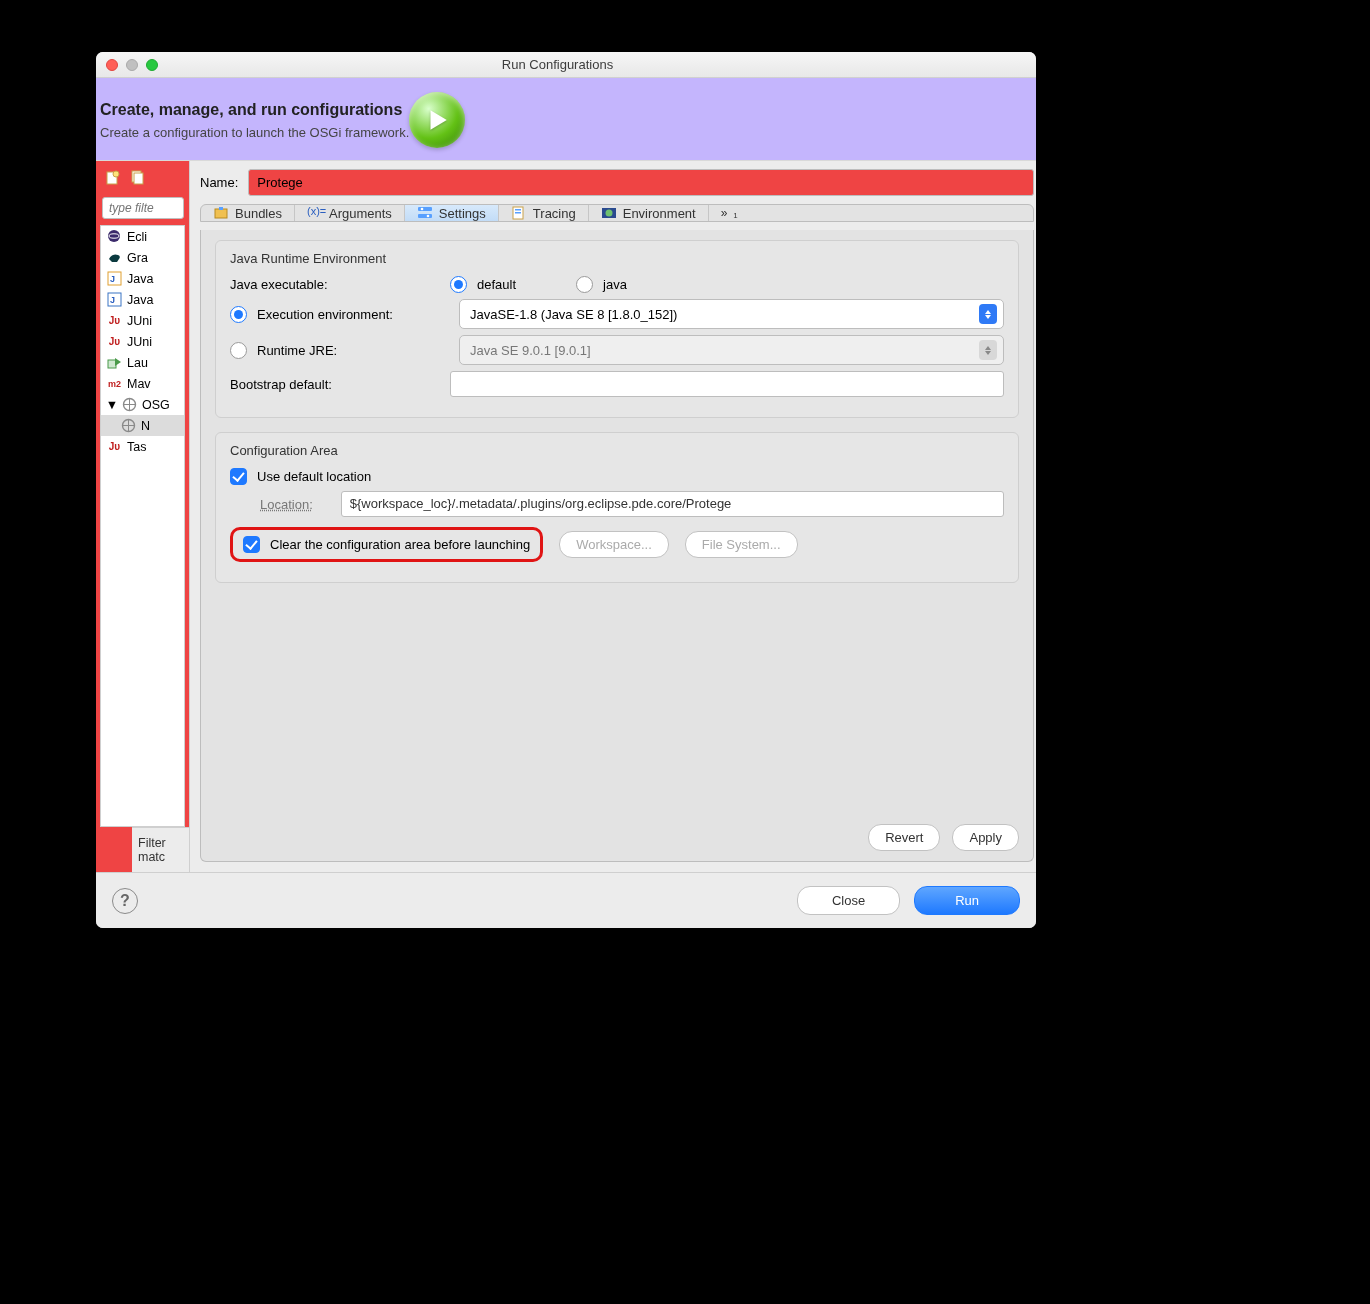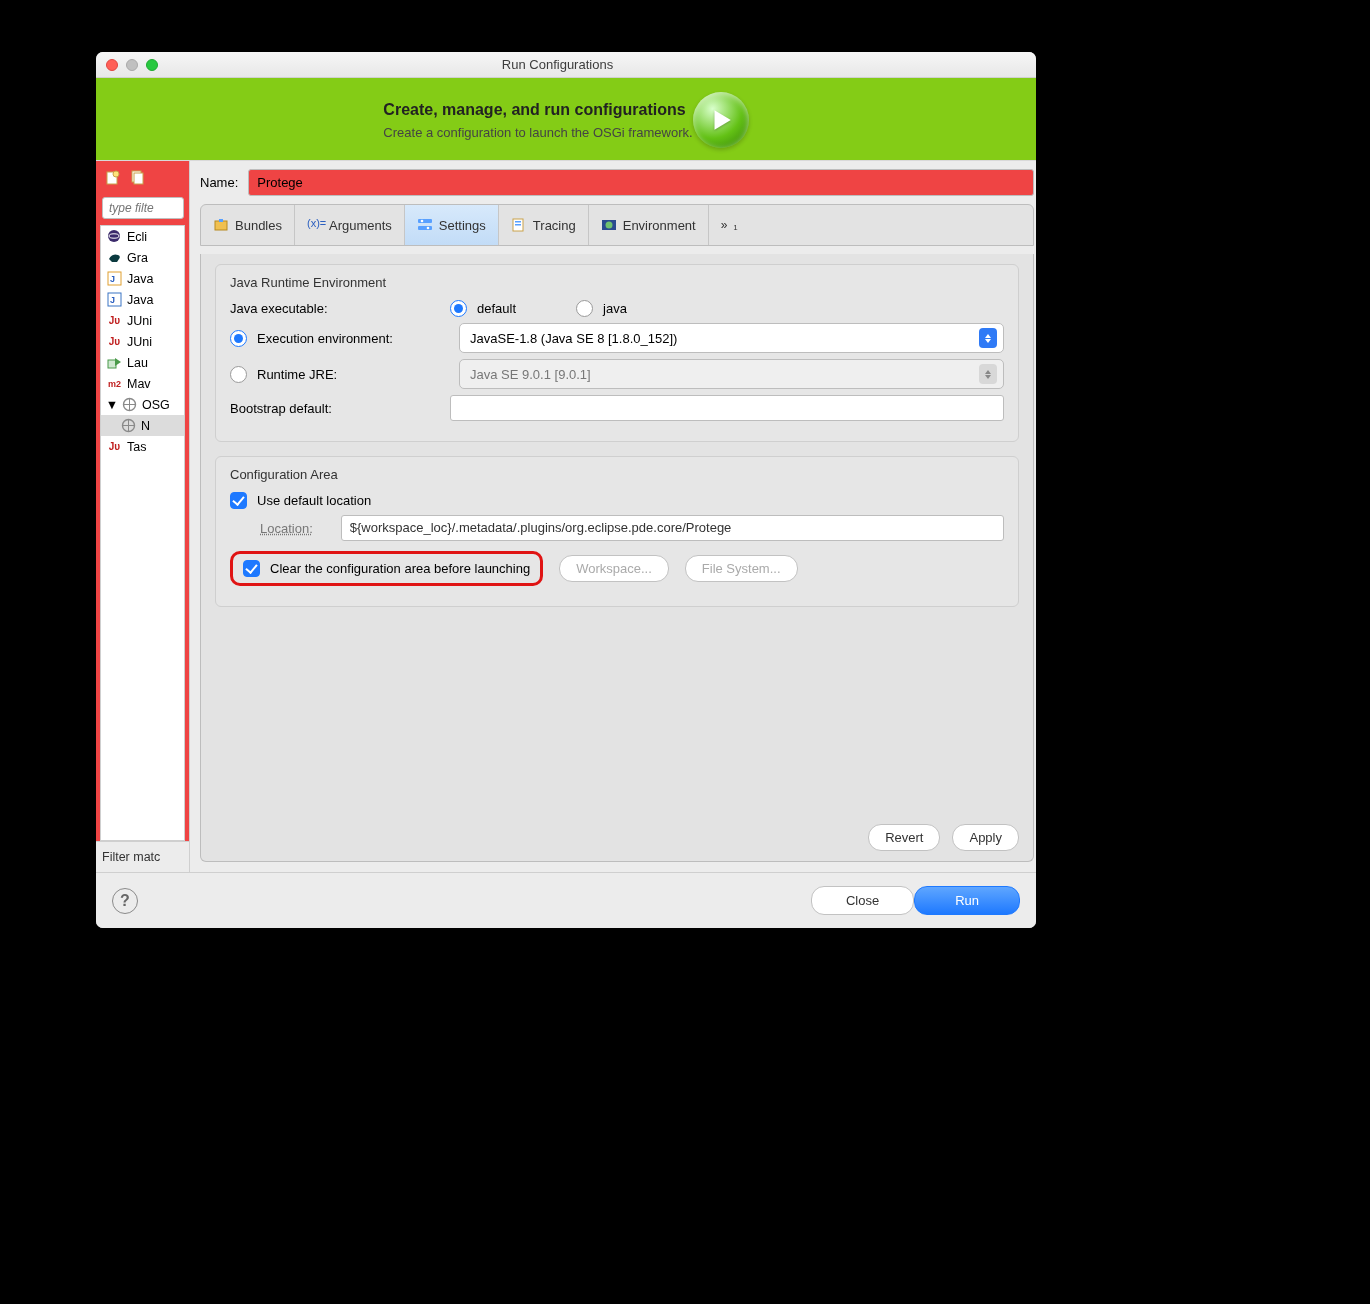--- a/index.html
+++ b/index.html
@@ -9,42 +9,42 @@
     background: #ececec; border-radius: 7px; box-shadow: 0 20px 60px rgba(0,0,0,.6);
     display: flex; flex-direction: column; overflow: hidden;
   }
   .titlebar { height: 26px; background: linear-gradient(#f6f6f6,#e8e8e8); border-bottom: 1px solid #d0d0d0; display: flex; align-items: center; padding: 0 10px; position: relative; }
   .traffic { display: flex; gap: 8px; }
   .dot { width: 12px; height: 12px; border-radius: 50%; }
   .dot.red { background: #ff5f57; border:1px solid #e04640;}
   .dot.yel { background: #c0c0c0; border:1px solid #a9a9a9;}
   .dot.grn { background: #28c840; border:1px solid #1faa32;}
   .titlebar .title { position: absolute; left:0; right:17px; text-align:center; font-size:13px; color:#3c3c3c; }
-  .header { background: #84cc16; padding: 14px 36px 12px; border-bottom: 1px solid #d9d9d9; display:flex; align-items:center; justify-content:center; }
+  .header { background: #c4b5fd; padding: 14px 4px 12px; border-bottom: 1px solid #d9d9d9; display:flex; align-items:center; justify-content:flex-start; }
   .header h1 { font-size: 16px; font-weight: 700; color:#222; }
   .header p { font-size: 13px; color:#444; margin-top: 6px; }
   .play-badge { width:56px; height:56px; border-radius:50%; background: radial-gradient(circle at 35% 30%, #d9ffcc, #63c115 55%, #2f7a06); display:flex; align-items:center; justify-content:center; box-shadow: inset 0 2px 6px rgba(255,255,255,.6), 0 2px 4px rgba(0,0,0,.2); }
   .play-badge svg { filter: drop-shadow(0 1px 1px rgba(0,0,0,.25)); }
   .body { flex:1; display:flex; background:#ececec; }
   .sidebar { width:94px; border-right:1px solid #cfcfcf; display:flex; flex-direction:column; background:#ef4444; }
   .sidebar-toolbar { height:34px; display:flex; align-items:center; gap:6px; padding:4px 8px; }
   .tb-icon { width:18px; height:18px; display:flex; align-items:center; justify-content:center; }
   .filter-input { margin:2px 6px 6px; padding:3px 6px; border:1px solid #bfbfbf; border-radius:3px; font-size:12px; color:#888; font-style:italic; background:#fff; width:82px; }
   .tree { flex:1; overflow:hidden; font-size:12.5px; background:#fff; border:1px solid #cfcfcf; margin:0 4px; }
   .tree-item { display:flex; align-items:center; gap:5px; padding:3px 6px; white-space:nowrap; overflow:hidden; }
   .tree-item.indent { padding-left:20px; }
   .tree-item.sel { background:#dcdcdc; }
   .disclosure { width:10px; height:10px; display:inline-flex; align-items:center; justify-content:center; }
   .micon { width:15px; height:15px; display:inline-flex; align-items:center; justify-content:center; font-size:10px; font-weight:700; }
-  .sidebar-footer { border-top:1px solid #cfcfcf; padding:8px 6px; font-size:12.5px; color:#333; background:#ececec; }
+  .sidebar-footer { border-top:1px solid #cfcfcf; padding:8px 6px; font-size:12.5px; color:#333; background:#ececec;margin-left:36px; }
   .main { flex:1; display:flex; flex-direction:column; padding:8px 2px 10px 10px; gap:8px; }
   .name-row { display:flex; align-items:center; gap:10px; }
   .name-row label { font-size:13px; }
   .name-row input { flex:1; padding:5px 8px; border:1px solid #bdbdbd; border-radius:3px; font-size:13px; background:#ef4444; }
-  .tabs { display:flex; border:1px solid #bdbdbd; border-radius:6px 6px 0 0; overflow:hidden; background:#e3e3e3; height:42px; }
+  .tabs { display:flex; border:1px solid #bdbdbd; border-radius:6px 6px 0 0; overflow:hidden; background:#e3e3e3; height:18px; }
   .tab { display:flex; align-items:center; gap:6px; padding:0 12px; font-size:13px; border-right:1px solid #c6c6c6; color:#333; cursor:pointer; }
   .tab:last-child { border-right:none; }
   .tab.active { background: linear-gradient(#d7e9fb,#c2dcf7); }
   .tab-content { flex:1; border:1px solid #bdbdbd; border-top:none; border-radius:0 0 6px 6px; background:#e3e3e3; padding:10px 14px; display:flex; flex-direction:column; gap:14px; overflow:auto; }
   .group { border:1px solid #cfcfcf; border-radius:6px; background:#e6e6e6; padding:10px 14px 14px; }
   .group-title { font-size:13px; color:#333; margin-bottom:10px; }
   .row { display:flex; align-items:center; gap:10px; margin:6px 0; font-size:13px; }
   .row .lbl { width:210px; }
   .radio, .check { width:17px; height:17px; border-radius:50%; border:1.5px solid #9a9a9a; display:inline-flex; align-items:center; justify-content:center; background:#fff; flex:0 0 auto; }
   .radio.on { border-color:#1e79ff; }
@@ -308,18 +308,18 @@
         <div class="footer-actions">
           <button class="btn">Revert</button>
           <button class="btn">Apply</button>
         </div>
       </div>
     </div>
   </div>
 
   <div class="bottom-bar">
     <div class="help">?</div>
-    <div style="display:flex; padding-left:40px;">
+    <div style="display:flex; gap:14px;padding-left:40px;">
       <button class="btn" style="padding:6px 34px">Close</button>
       <button class="btn primary" style="padding:6px 40px">Run</button>
     </div>
   </div>
 </div>
 
 </body></html>

